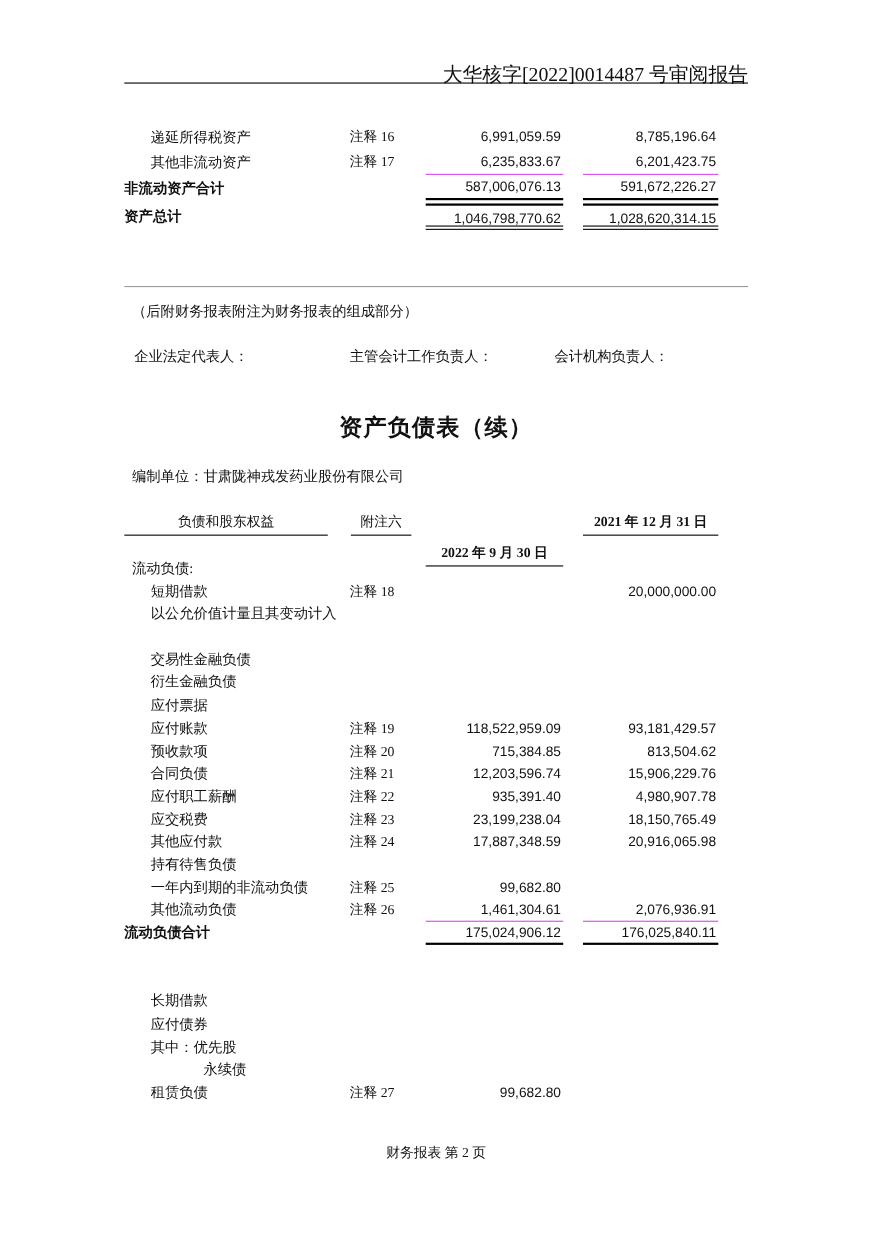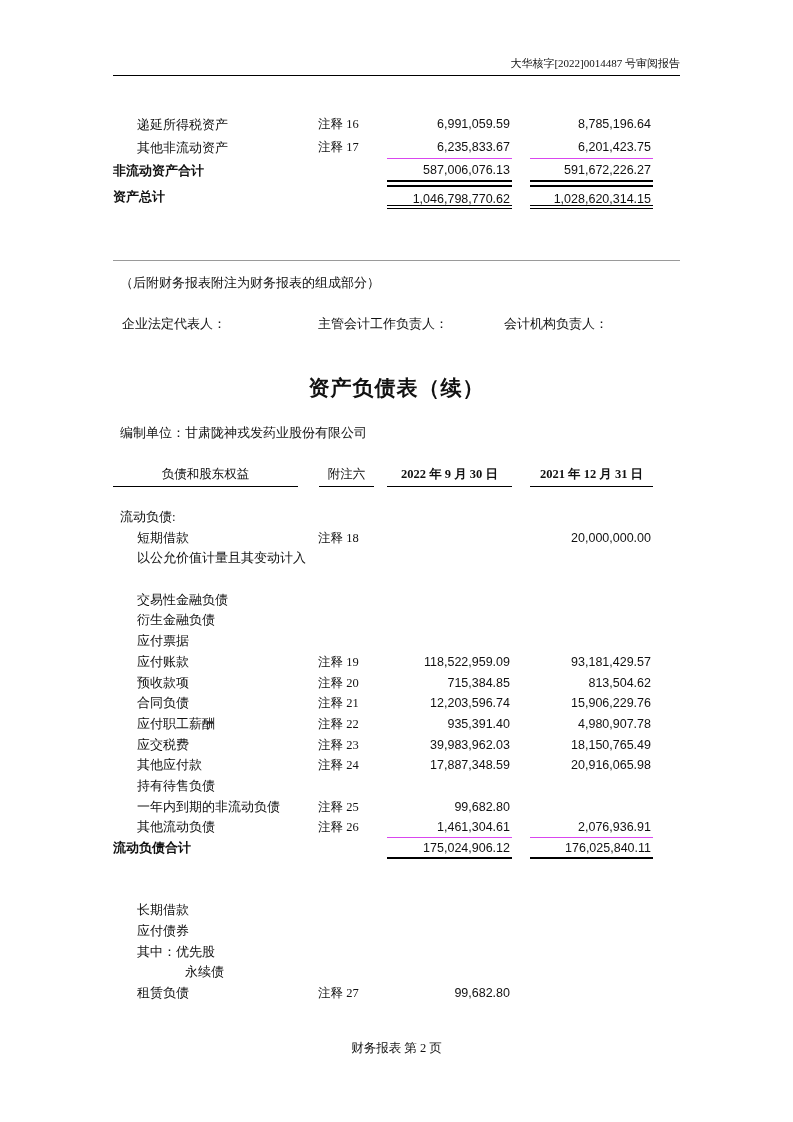--- a/index.html
+++ b/index.html
@@ -3,21 +3,21 @@
 <meta charset="utf-8">
 <style>
   html,body{margin:0;padding:0;}
   body{
     width:793px;height:1122px;position:relative;background:#ffffff;
     font-family:"Liberation Serif","DejaVu Serif",serif;
     color:#111;font-size:13px;overflow:hidden;
   }
 
   
-  .hdr-right{position:absolute;top:56px;left:113px;width:567px;text-align:right;font-size:11px;}
+  .hdr-right{position:absolute;top:56px;left:113px;width:567px;text-align:right;font-size:18px;}
   .hdr-rule{position:absolute;top:75px;left:113px;width:567px;border-top:1.6px solid #000;}
 
   
   .row{display:flex;}
   .c-item{width:205px;box-sizing:border-box;line-height:inherit;}
   .c-note{width:69px;box-sizing:border-box;}
   .c-v1{width:125px;text-align:right;padding-right:2px;box-sizing:border-box;}
   .c-v2{width:123px;margin-left:18px;text-align:right;padding-right:2px;box-sizing:border-box;}
   .c-v1,.c-v2{font-family:"Liberation Sans","DejaVu Sans",sans-serif;font-size:12.5px;}
   .c-note{font-size:12.5px;}
@@ -49,21 +49,21 @@
     font-size:21px;font-weight:bold;letter-spacing:1px;}
   .prepared{position:absolute;top:424px;left:120px;font-size:13px;}
 
   
   .t2-head{position:absolute;top:462px;left:113px;width:567px;display:flex;line-height:24px;height:24px;}
   .t2-head .hcell{display:block;}
   .h-item{width:205px;}
   .h-item .hline{display:block;width:185px;text-align:center;border-bottom:1.6px solid #000;}
   .h-note{width:69px;}
   .h-note .hline{display:block;width:55px;margin-left:1px;text-align:center;border-bottom:1.6px solid #000;}
-  .h-v1{width:125px;}
+  .h-v1{width:125px;margin-top:28px;}
   .h-v1 .hline{display:block;width:125px;text-align:center;border-bottom:1.6px solid #000;font-weight:bold;}
   .h-v2{width:123px;margin-left:18px;}
   .h-v2 .hline{display:block;width:123px;text-align:center;border-bottom:1.6px solid #000;font-weight:bold;}
   .t2-head .hline{font-size:12.5px;}
 
   .t2{position:absolute;top:507px;left:113px;width:567px;}
   .t2 .row{line-height:20.7px;height:20.7px;}
   .t2 .gap-before{margin-top:21px;}
 
   .footer{position:absolute;top:1040px;left:0;width:793px;text-align:center;font-size:12.5px;}
@@ -192,21 +192,21 @@
     </div>
     <div class="row item">
       <span class="c-item">应付职工薪酬</span>
       <span class="c-note">注释 22</span>
       <span class="c-v1">935,391.40</span>
       <span class="c-v2">4,980,907.78</span>
     </div>
     <div class="row item">
       <span class="c-item">应交税费</span>
       <span class="c-note">注释 23</span>
-      <span class="c-v1">39,983,962.03</span>
+      <span class="c-v1">23,199,238.04</span>
       <span class="c-v2">18,150,765.49</span>
     </div>
     <div class="row item">
       <span class="c-item">其他应付款</span>
       <span class="c-note">注释 24</span>
       <span class="c-v1">17,887,348.59</span>
       <span class="c-v2">20,916,065.98</span>
     </div>
     <div class="row item">
       <span class="c-item">持有待售负债</span>

